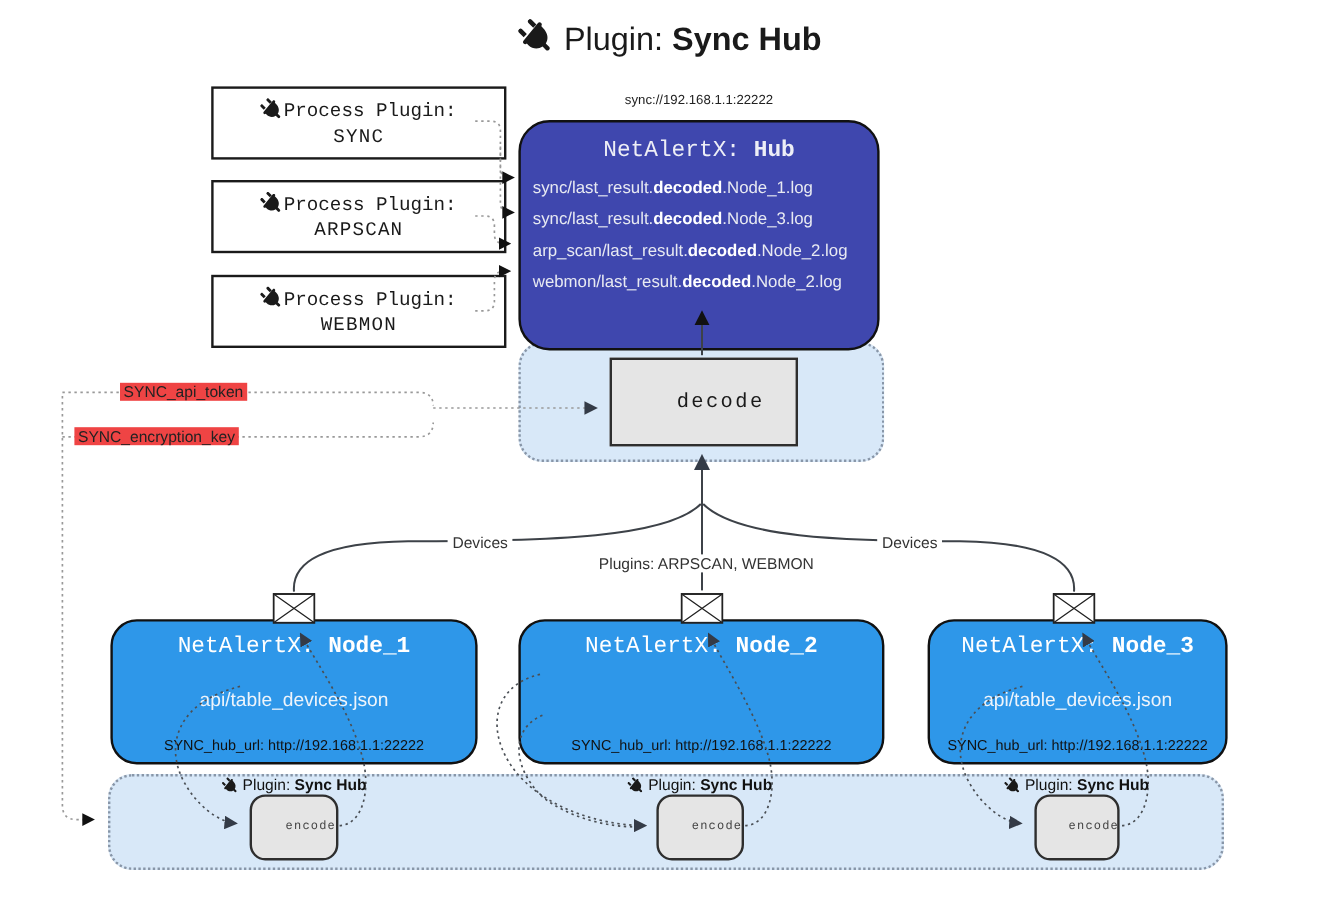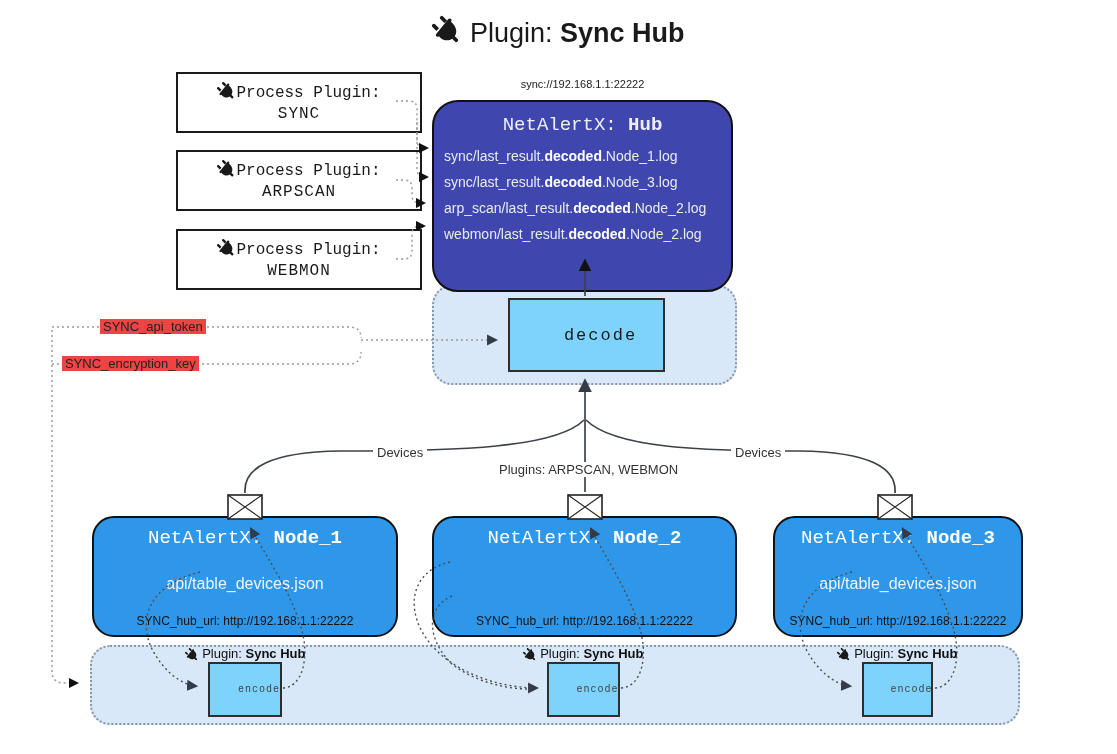--- a/index.html
+++ b/index.html
@@ -22,21 +22,21 @@
        border-radius:26px;box-sizing:border-box;z-index:2;color:#edeef6;padding-left:24px;}
   .hub-title{position:absolute;top:12px;left:0;right:0;text-align:center;
              font-family:"Liberation Mono","DejaVu Sans Mono",monospace;font-size:19px;}
   .hub-title b{font-weight:bold;}
   .hub-logs{position:absolute;top:41px;left:10px;right:4px;font-size:14px;line-height:26px;
             color:#e8eaf2;white-space:nowrap;}
   .hub-logs b{font-weight:bold;color:#fff;}
   
   .band{background:#d8e8f8;border:2px dotted #8896a8;border-radius:20px;box-sizing:border-box;z-index:1;}
   .decode-band{left:432px;top:285px;width:305px;height:100px;}
-  .white-step{background:#7dd3fc;border:2px solid #2e2e2e;box-sizing:border-box;display:flex;
+  .white-step{background:#e5e5e5;border:2px solid #2e2e2e;box-sizing:border-box;display:flex;
               align-items:center;justify-content:center;
               font-family:"Liberation Mono","DejaVu Sans Mono",monospace;z-index:4;padding-left:28px;}
   .decode-box{left:508px;top:298px;width:157px;height:74px;font-size:17px;letter-spacing:2px;}
   
   .tok{background:#ef4444;font-size:13px;color:#222;z-index:6;padding:0 3px;white-space:nowrap;}
   .tok-a{left:100px;top:319px;}
   .tok-b{left:62px;top:356px;}
   
   .edge-label{background:#fff;font-size:13px;color:#333;z-index:6;padding:0 4px;white-space:nowrap;}
   .dev-l{left:373px;top:445px;}
@@ -54,21 +54,21 @@
   .files-two{top:34px;}
   .node-url{position:absolute;bottom:7px;left:0;right:0;text-align:center;font-size:12px;color:#111;}
   .node1{left:92px;width:306px;}
   .node2{left:432px;width:305px;}
   .node3{left:773px;width:250px;}
   .envelope{z-index:7;}
   
   .bottom-band{left:90px;top:645px;width:930px;height:80px;}
   .sync-label{top:646px;width:200px;text-align:center;font-size:13px;color:#111;z-index:6;white-space:nowrap;}
   .sync-label b{font-weight:bold;}
-  .encode-box{top:662px;height:55px;font-size:10px;letter-spacing:1px;color:#444;}
+  .encode-box{top:662px;height:55px;font-size:10px;letter-spacing:1px;color:#444;border-radius:13px;}
   .enc1{left:208px;width:74px;}
   .enc2{left:547px;width:73px;}
   .enc3{left:862px;width:71px;}
   .sl1{left:145px;} .sl2{left:483px;} .sl3{left:797px;}
   
   .wires{position:absolute;left:0;top:0;z-index:5;pointer-events:none;}
 </style>
 </head>
 <body>
 

